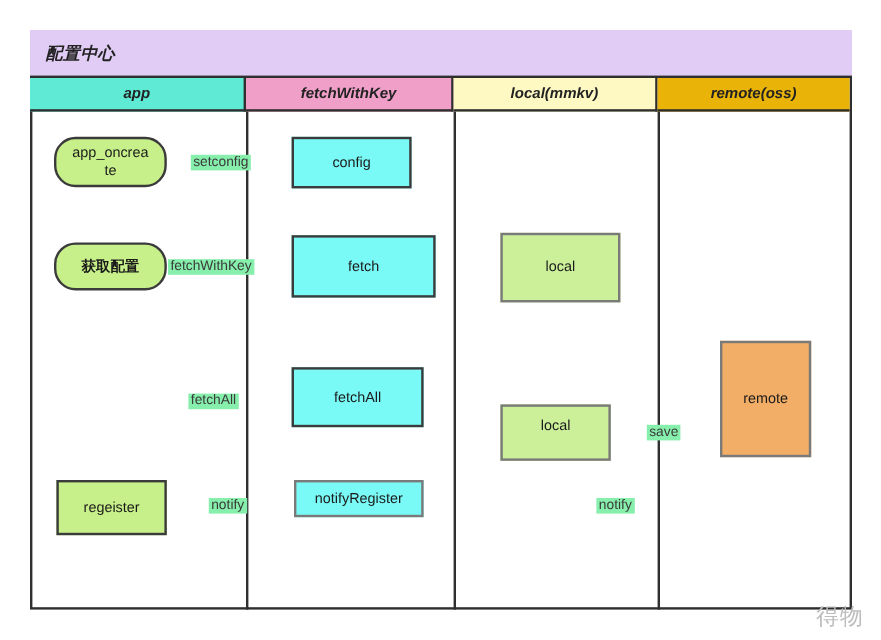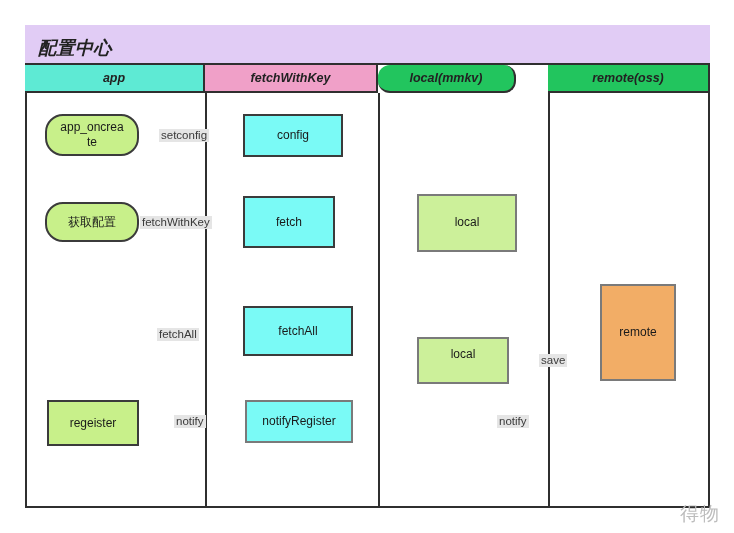--- a/index.html
+++ b/index.html
@@ -37,21 +37,21 @@
     position: absolute;
     left: 25px; top: 25px;
     width: 685px; height: 40px;
     background: #e1ccf5;
     border-bottom: 2px solid #2f2f2f;
     box-sizing: border-box;
   }
   .title-text {
     position: absolute;
     left: 38px; top: 36px;
-    font-size: 18px;
+    font-size: 14px;
     font-style: italic;
     font-weight: bold;
     color: #222;
     letter-spacing: .5px;
   }
   .lane-head {
     top: 65px;
     height: 28px;
     border-right: 2px solid #2f2f2f;
     border-bottom: 2px solid #2f2f2f;
@@ -101,21 +101,21 @@
     border: 2px solid #7a7a7a;
   }
   .n-orange {
     background: #f2ad66;
     border: 2px solid #7a7a7a;
   }
   .rounded { border-radius: 18px; }
   .edge-label {
     font-size: 11.5px;
     color: #3a3a3a;
-    background: #e5e5e5;
+    background: #86efac;
     padding: 0 2px;
     white-space: nowrap;
     line-height: 13px;
   }
   .watermark {
     right: 14px;
     bottom: 6px;
     font-size: 19px;
     color: #bdbdbd;
     letter-spacing: 1px;
@@ -173,45 +173,45 @@
 
   <div class="title-band"></div>
   <div class="title-text">配置中心</div>
 
   <div class="lane-head" style="left:25px;width:180px;background:#5eead4;">
     <span>app</span>
   </div>
   <div class="lane-head" style="left:205px;width:173px;background:#f0a0c8;">
     <span>fetchWithKey</span>
   </div>
-  <div class="lane-head" style="left:378px;width:138px;background:#22c55e;border-radius:12px;">
+  <div class="lane-head" style="left:378px;width:170px;background:#fef9c3;">
     <span>local(mmkv)</span>
   </div>
-  <div class="lane-head last" style="left:548px;width:160px;background:#22c55e;">
+  <div class="lane-head last" style="left:548px;width:160px;background:#eab308;">
     <span>remote(oss)</span>
   </div>
 
   <div class="lane-div" style="left:205px;"></div>
   <div class="lane-div" style="left:378px;"></div>
   <div class="lane-div" style="left:548px;"></div>
 
   <div class="node n-green rounded" style="left:45px;top:114px;width:94px;height:42px;">
     <span style="white-space:pre-line;">app_oncrea
 te</span>
   </div>
 
   <div class="node n-cyan" style="left:243px;top:114px;width:100px;height:43px;">
     <span>config</span>
   </div>
 
-  <div class="node n-green rounded" style="left:45px;top:202px;width:94px;height:40px;">
+  <div class="node n-green rounded" style="left:45px;top:202px;width:94px;height:40px;font-weight:bold;">
     <span>获取配置</span>
   </div>
 
-  <div class="node n-cyan" style="left:243px;top:196px;width:92px;height:52px;">
+  <div class="node n-cyan" style="left:243px;top:196px;width:120px;height:52px;">
     <span>fetch</span>
   </div>
 
   <div class="node n-green-soft bottom-align" style="left:417px;top:194px;width:100px;height:58px;">
     <span>local</span>
   </div>
 
 
   <div class="node n-cyan" style="left:243px;top:306px;width:110px;height:50px;">
     <span>fetchAll</span>
@@ -222,21 +222,21 @@
   </div>
 
   <div class="node n-orange" style="left:600px;top:284px;width:76px;height:97px;">
     <span>remote</span>
   </div>
 
   <div class="node n-green" style="left:47px;top:400px;width:92px;height:46px;">
     <span>regeister</span>
   </div>
 
-  <div class="node n-cyan-soft" style="left:245px;top:400px;width:108px;height:43px;">
+  <div class="node n-cyan-soft" style="left:245px;top:400px;width:108px;height:31px;">
     <span>notifyRegister</span>
   </div>
 
   <div class="edge-label" style="left:159px;top:129px;">setconfig</div>
 
   <div class="edge-label" style="left:140px;top:216px;">fetchWithKey</div>
 
   <div class="edge-label" style="left:157px;top:328px;">fetchAll</div>
 
   <div class="edge-label" style="left:539px;top:354px;">save</div>

